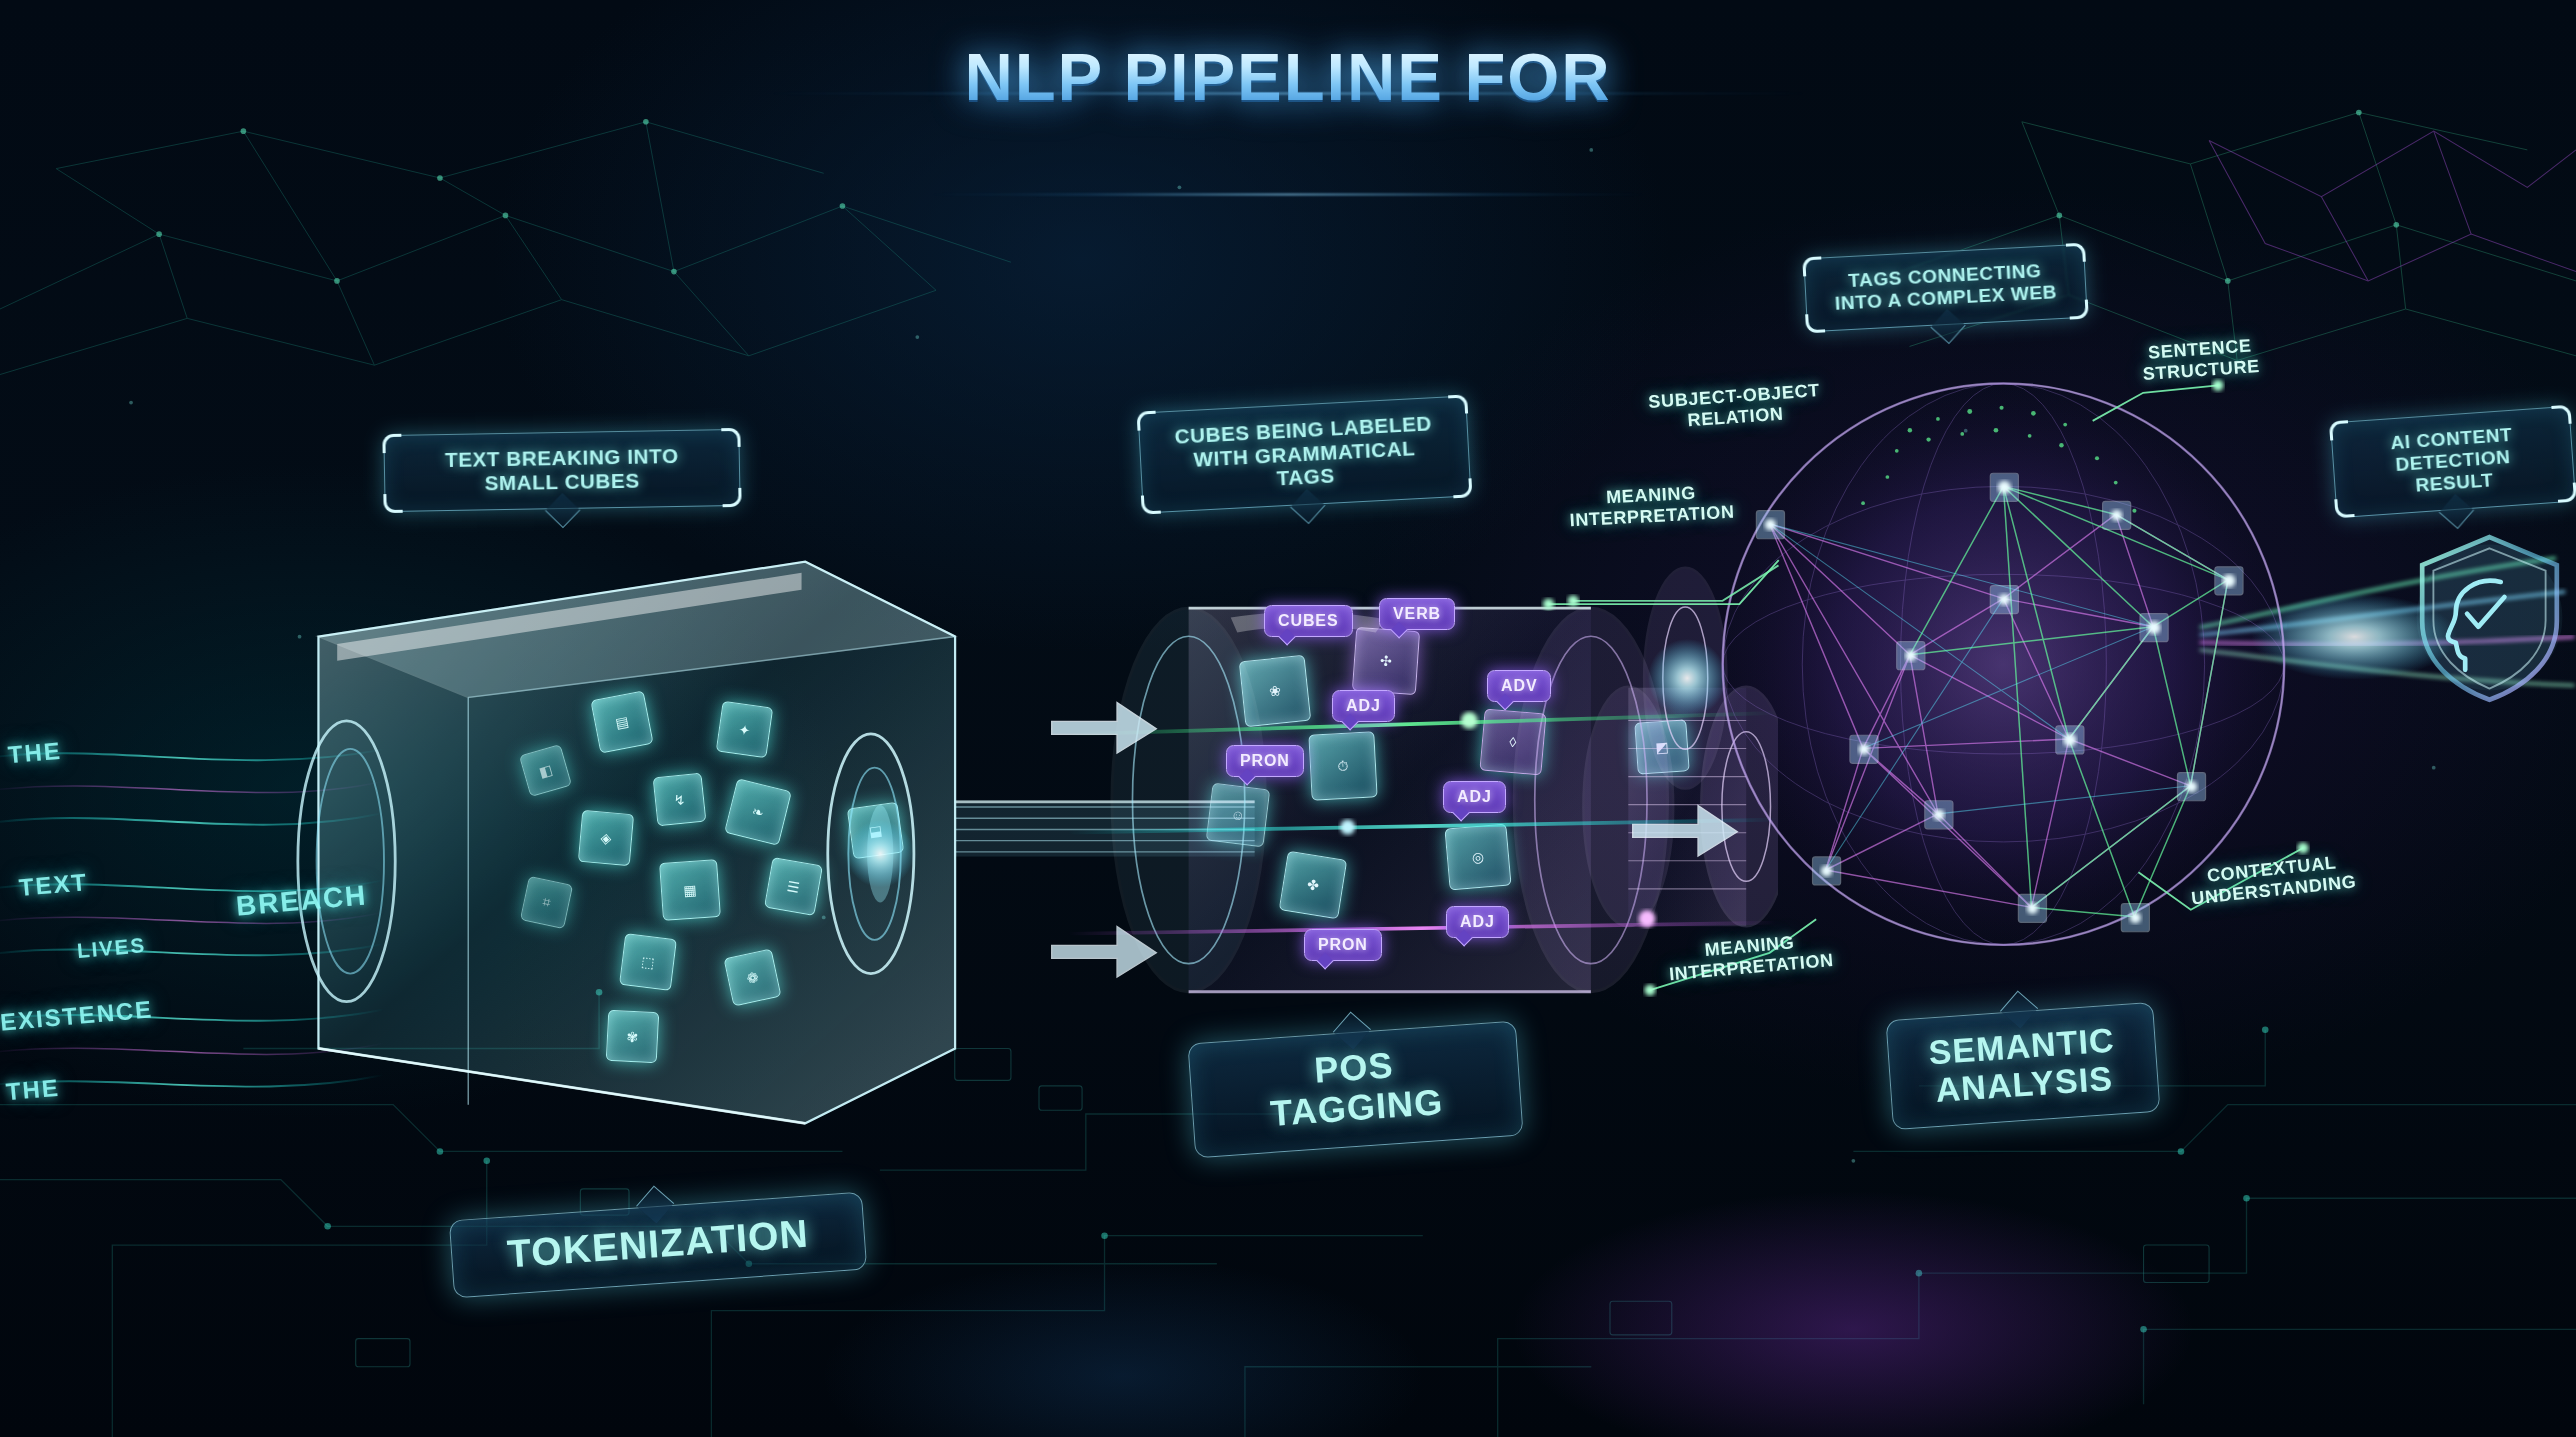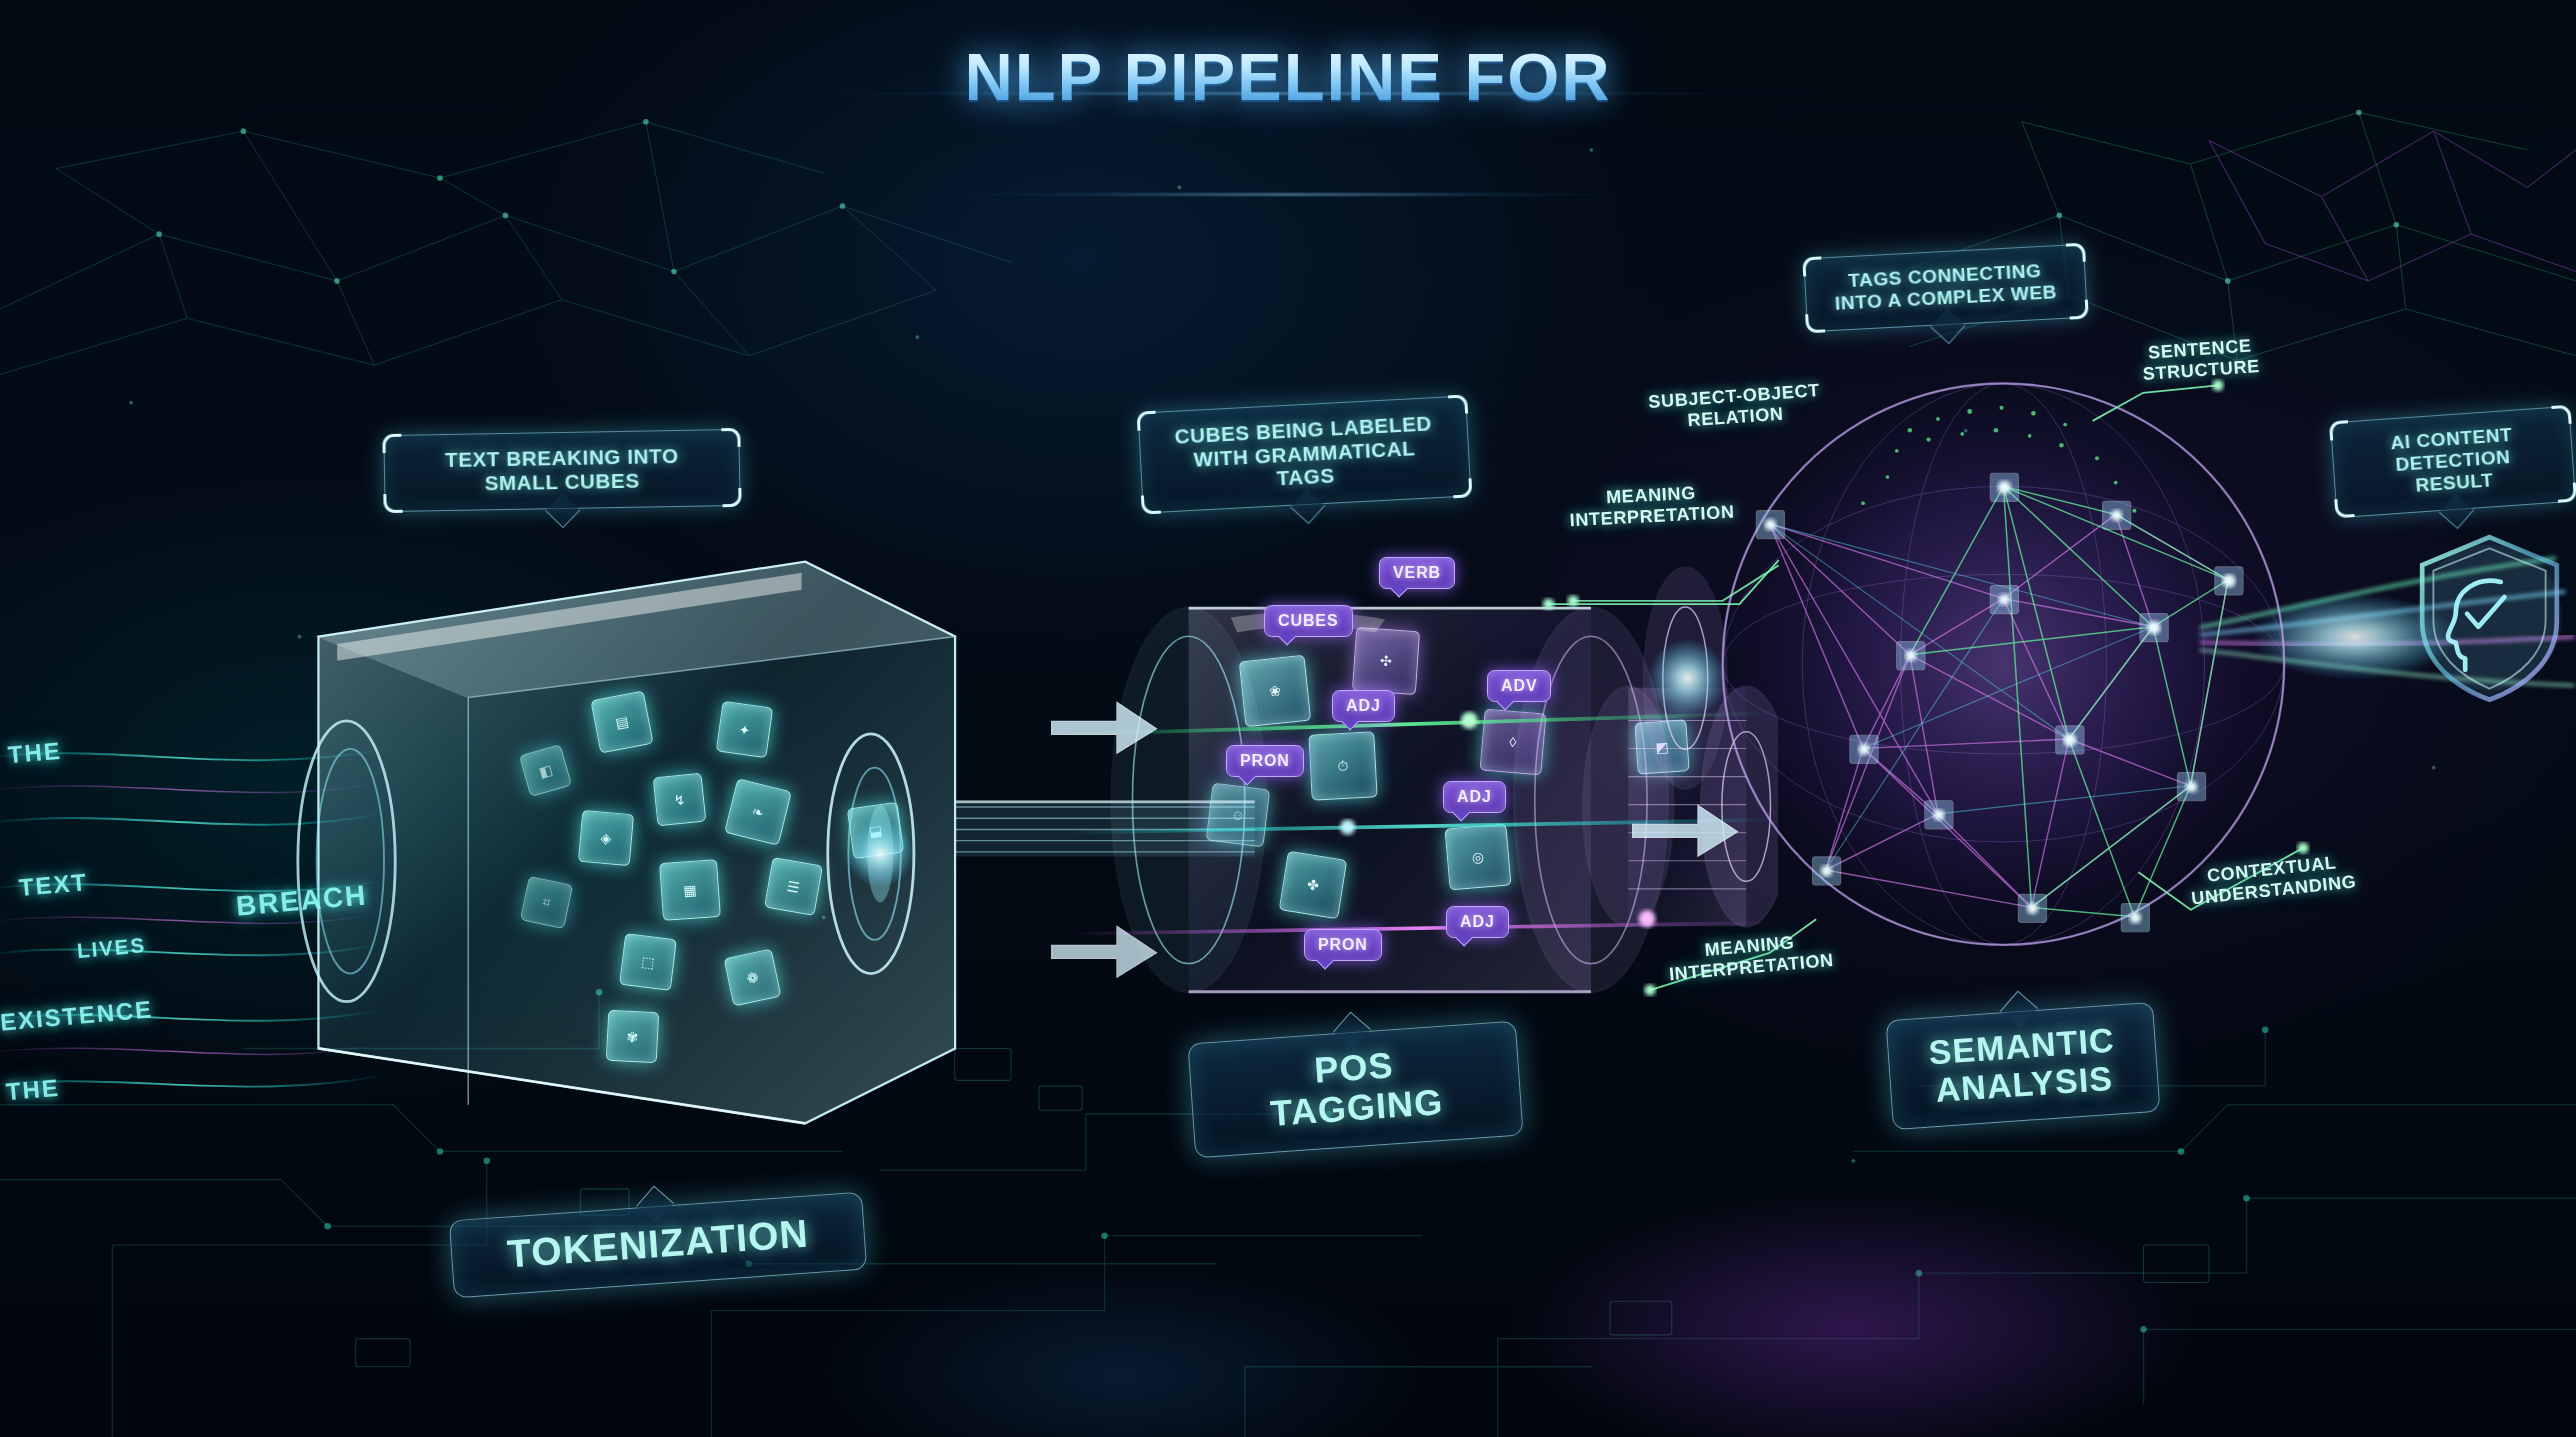--- a/index.html
+++ b/index.html
@@ -416,21 +416,21 @@
     <div class="token-cube" style="left:1310px;top:733px;width:66px;height:66px;transform:rotate(-3deg);">⏱</div>
     <div class="token-cube" style="left:1209px;top:786px;width:58px;height:58px;transform:rotate(7deg);opacity:.85;">☺</div>
     <div class="token-cube" style="left:1482px;top:711px;width:62px;height:62px;transform:rotate(5deg);background:linear-gradient(145deg,rgba(190,160,255,.5),rgba(110,80,210,.28));border-color:rgba(225,205,255,.8);">◊</div>
     <div class="token-cube" style="left:1447px;top:826px;width:62px;height:62px;transform:rotate(-5deg);">◎</div>
     <div class="token-cube" style="left:1283px;top:855px;width:60px;height:60px;transform:rotate(9deg);">✤</div>
     <div class="token-cube" style="left:1636px;top:721px;width:52px;height:52px;transform:rotate(-4deg);">◩</div>
   </div>
 
   <div>
     <div class="pos-tag" style="left:1264px;top:605px;">CUBES</div>
-    <div class="pos-tag" style="left:1379px;top:557px;border-radius:7px;">VERB</div>
+    <div class="pos-tag" style="left:1379px;top:598px;">VERB</div>
     <div class="pos-tag" style="left:1332px;top:690px;">ADJ</div>
     <div class="pos-tag" style="left:1226px;top:745px;">PRON</div>
     <div class="pos-tag" style="left:1487px;top:670px;">ADV</div>
     <div class="pos-tag" style="left:1443px;top:781px;">ADJ</div>
     <div class="pos-tag" style="left:1446px;top:906px;">ADJ</div>
     <div class="pos-tag" style="left:1304px;top:929px;">PRON</div>
   </div>
 
   <svg class="arrow" style="left:1629px;top:796px;" width="112" height="66" viewBox="0 0 120 70">
     <path d="M4 30 H74 V10 L116 38 L74 64 V44 H4 Z" fill="#cfeaf5" opacity=".9" stroke="#eaf8ff" stroke-width="1.5"></path>

